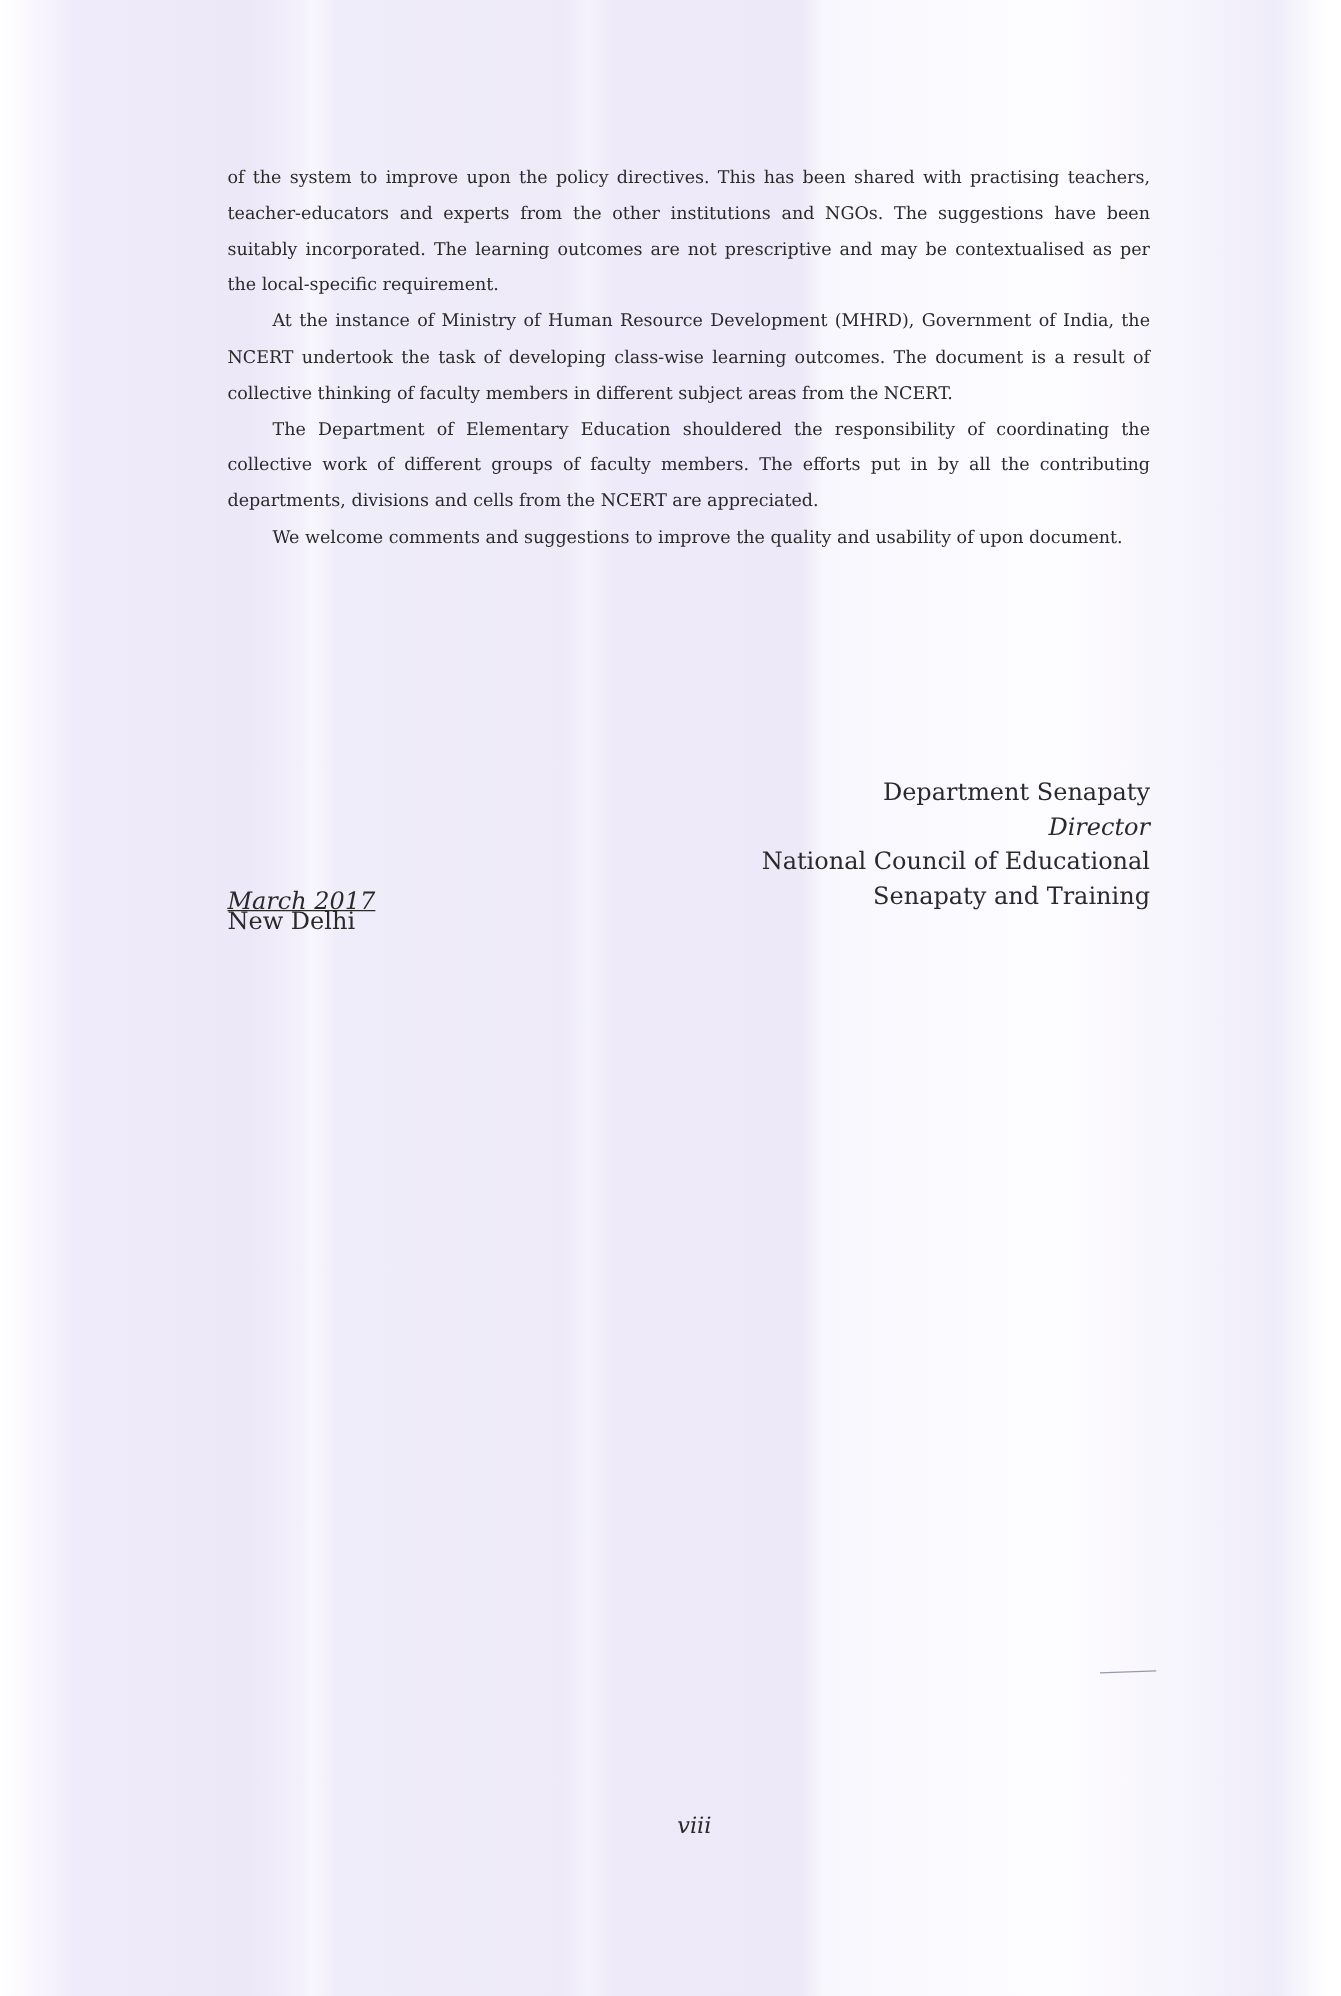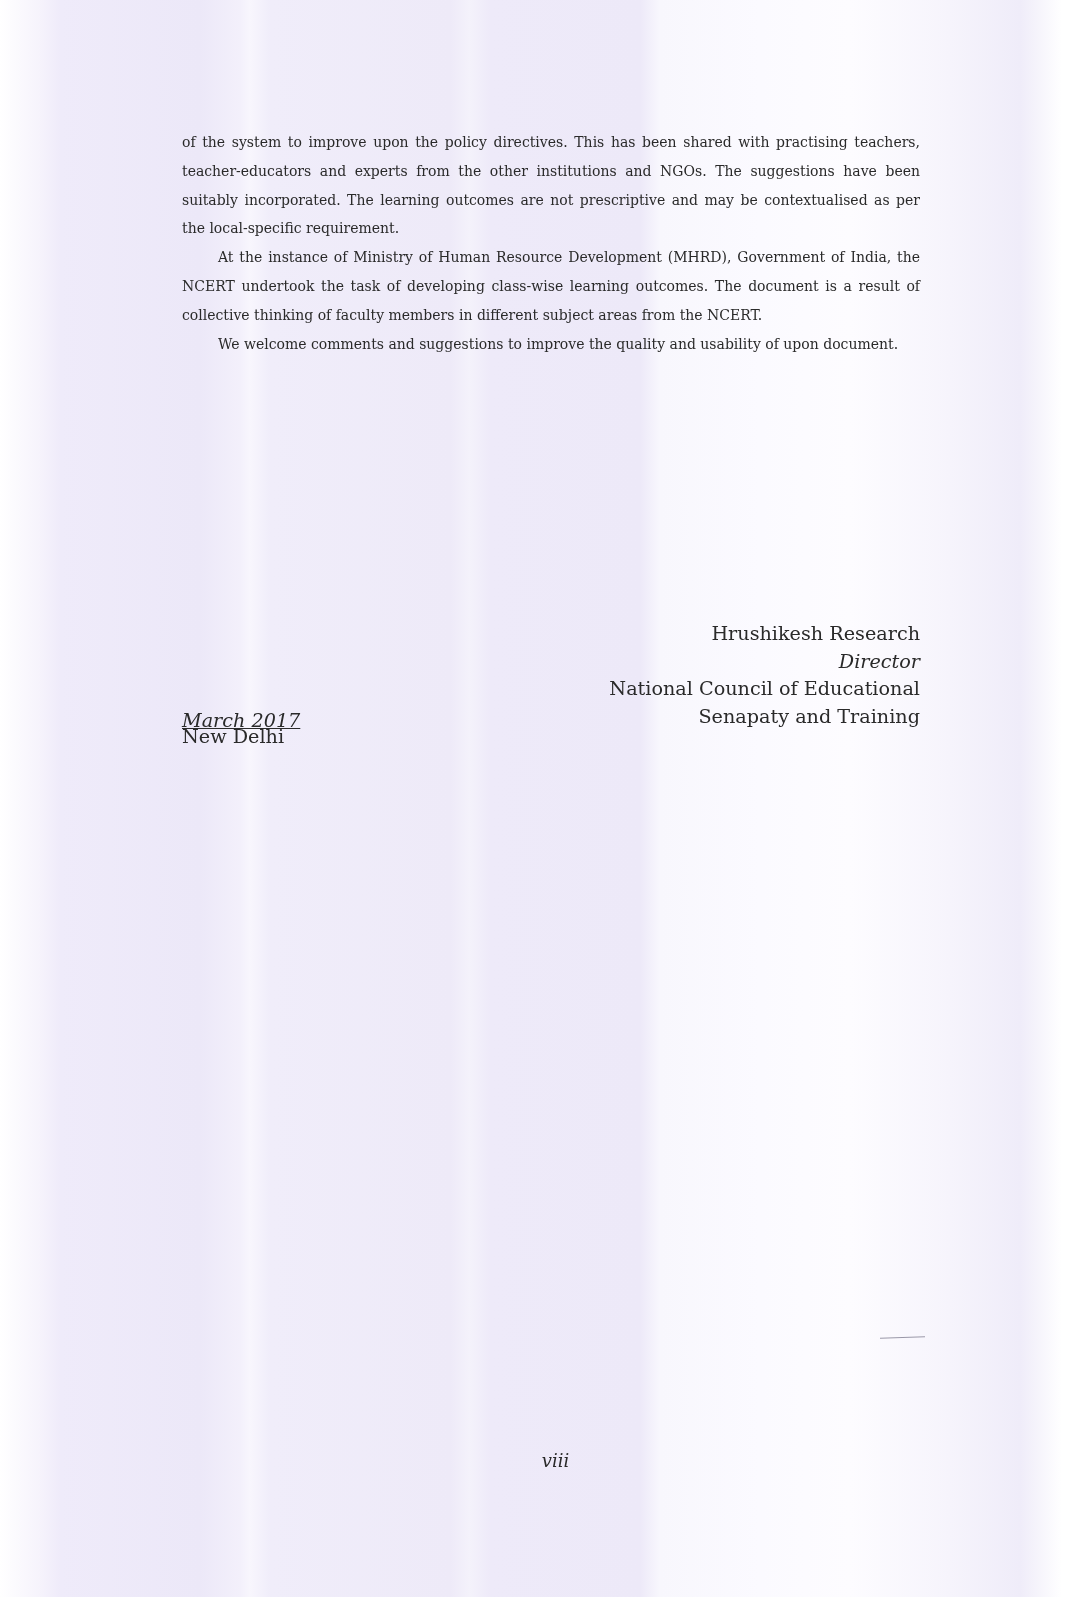--- a/index.html
+++ b/index.html
@@ -46,25 +46,26 @@
   }
 </style>
 </head>
 <body>
 
 <div class="page">
 
   <div class="text-block">
     <p class="para first">of the system to improve upon the policy directives. This has been shared with practising teachers, teacher-educators and experts from the other institutions and NGOs. The suggestions have been suitably incorporated. The learning outcomes are not prescriptive and may be contextualised as per the local-specific requirement.</p>
     <p class="para">At the instance of Ministry of Human Resource Development (MHRD), Government of India, the NCERT undertook the task of developing class-wise learning outcomes. The document is a result of collective thinking of faculty members in different subject areas from the NCERT.</p>
+    <p class="para">The Department of Elementary Education shouldered the responsibility of coordinating the collective work of different groups of faculty members. The efforts put in by all the contributing departments, divisions and cells from the NCERT are appreciated.</p>
     <p class="para">We welcome comments and suggestions to improve the quality and usability of upon document.</p>
   </div>
 
   <div class="signature">
-    <div class="sig-right">Hrushikesh Research</div>
+    <div class="sig-right">Department Senapaty</div>
     <div class="sig-right italic">Director</div>
     <div class="sig-right">National Council of Educational</div>
     <div class="sig-right">Senapaty and Training</div>
     <div class="place-left">New Delhi</div>
     <div class="date-left">March 2017</div>
   </div>
 
   <div class="scan-line"></div>
 
   <div class="page-number">viii</div>

